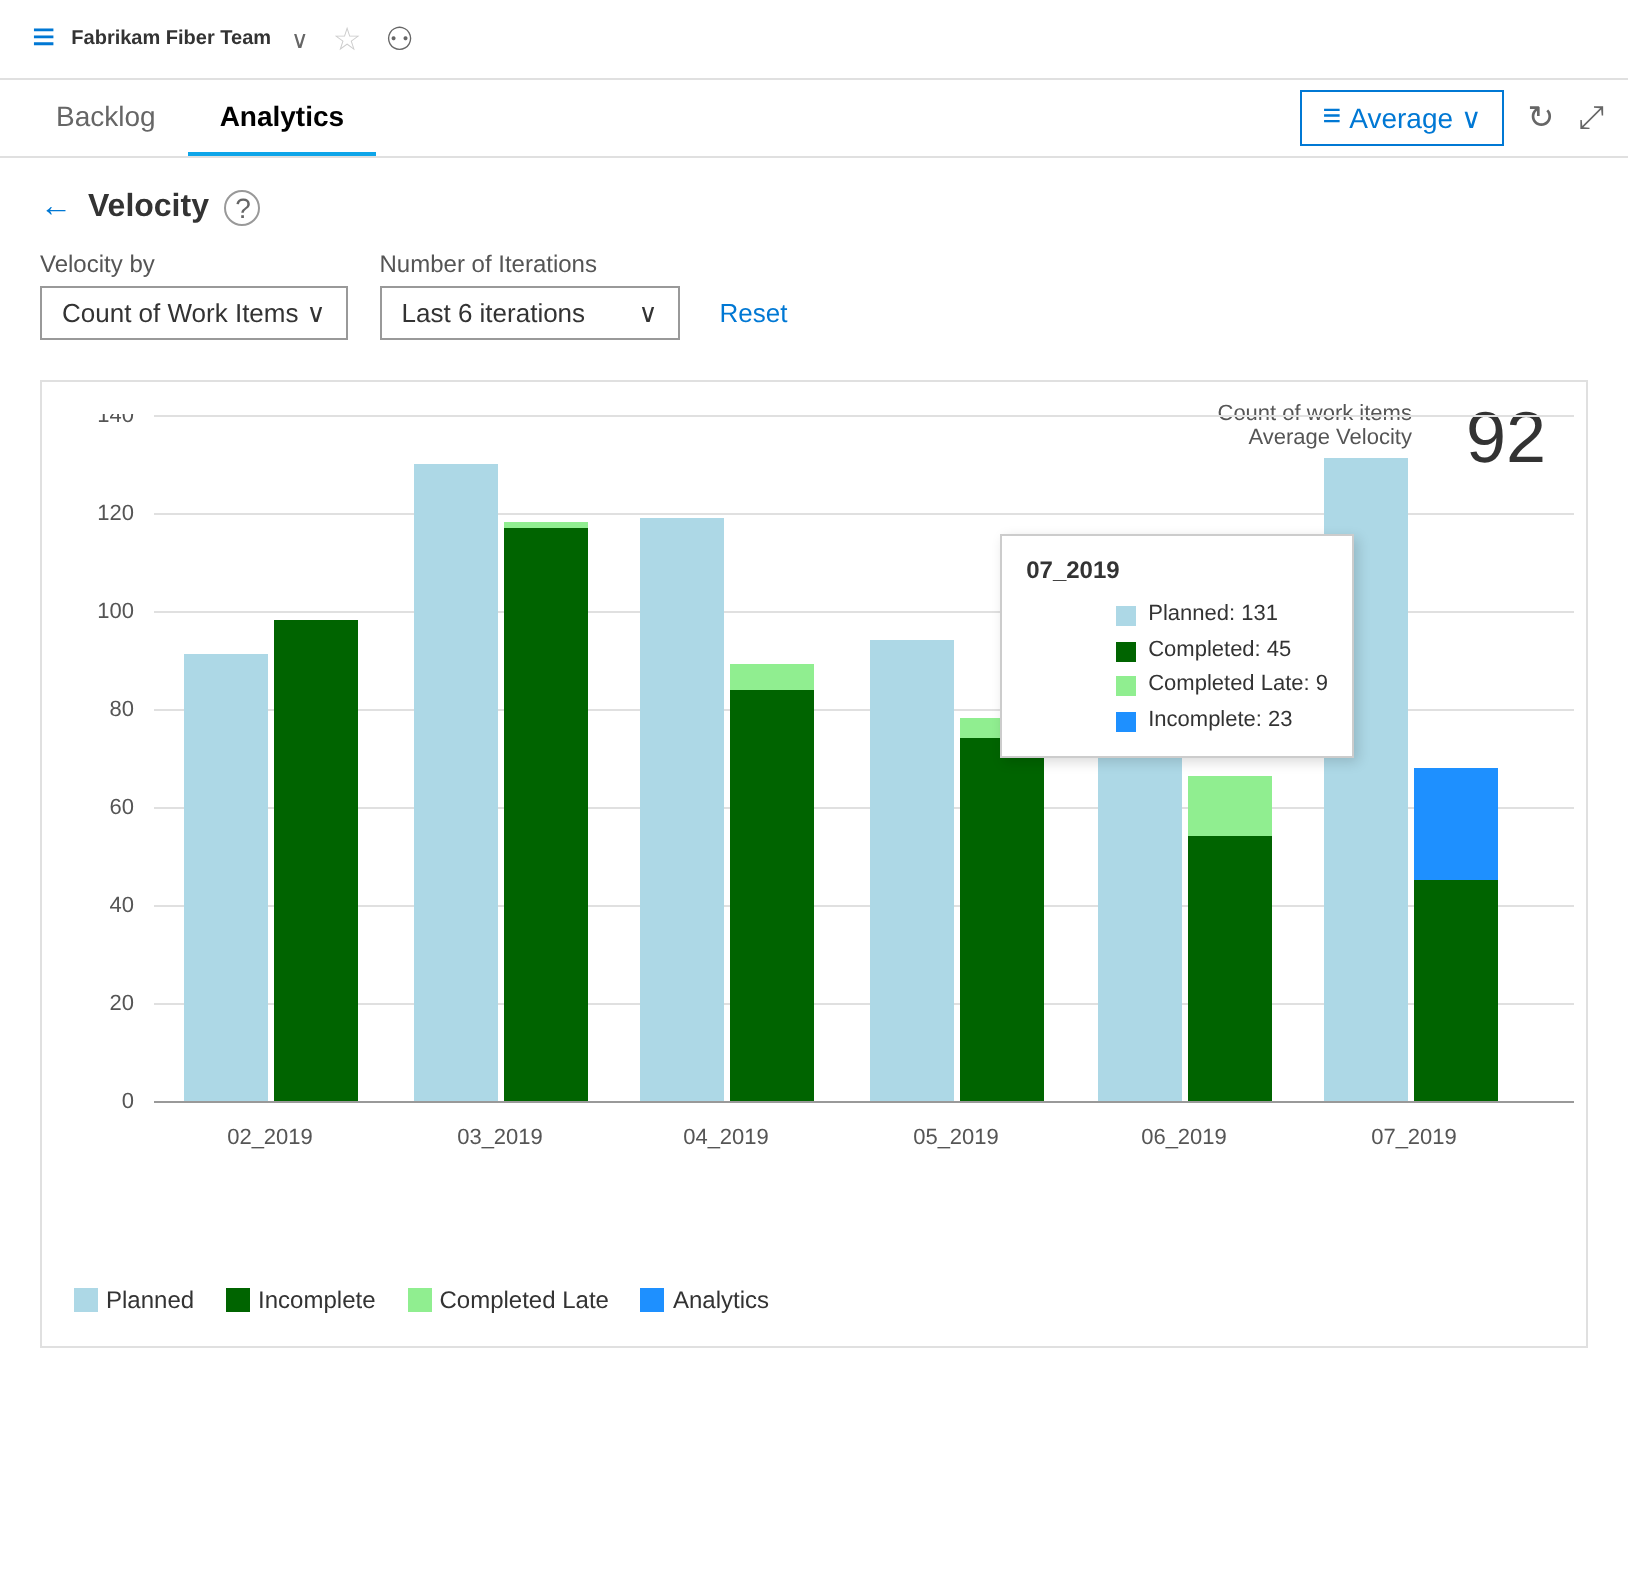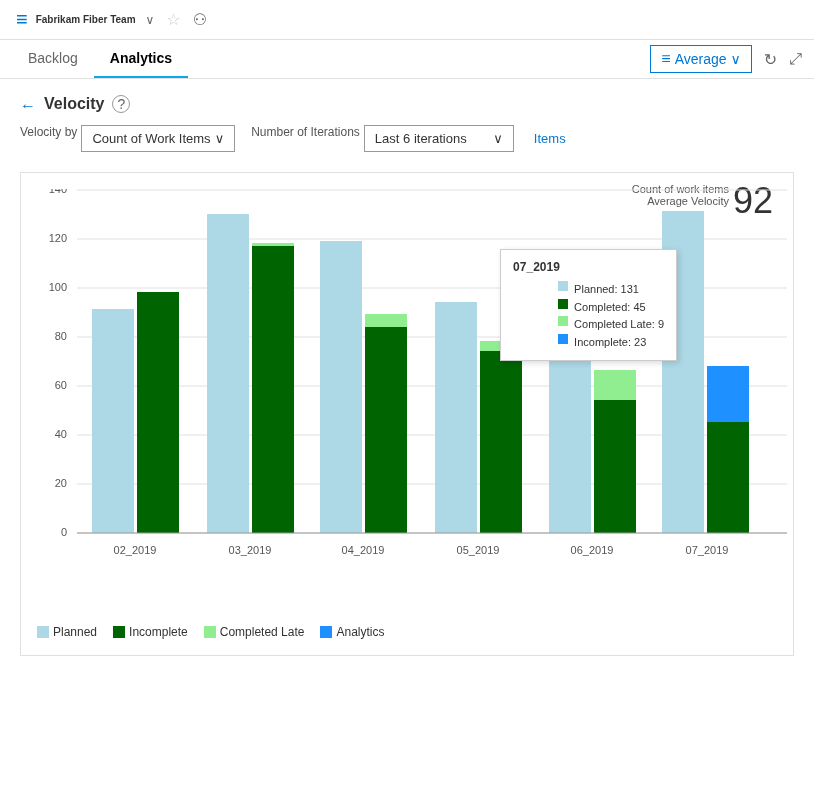--- a/index.html
+++ b/index.html
@@ -21,35 +21,35 @@
     .refresh-btn { color: #666; font-size: 16px; cursor: pointer; }
     .expand-btn { color: #666; font-size: 16px; cursor: pointer; }
 
     .content { padding: 16px 20px; }
     .breadcrumb { display: flex; align-items: center; gap: 8px; margin-bottom: 12px; }
     .back-btn { color: #0078d4; font-size: 16px; cursor: pointer; }
     .page-title { font-size: 16px; font-weight: 600; }
     .help-icon { color: #666; font-size: 14px; cursor: pointer; border: 1px solid #999; border-radius: 50%; width: 18px; height: 18px; display: flex; align-items: center; justify-content: center; }
 
     .filters { display: flex; align-items: flex-end; gap: 16px; margin-bottom: 20px; }
-    .filter-group { display: flex; flex-direction: row; gap: 4px; }
+    .filter-group { display: flex; flex-direction: column; gap: 4px; }
     .filter-label { font-size: 12px; color: #555; }
     .filter-select { display: flex; align-items: center; gap: 4px; border: 1px solid #999; padding: 5px 10px; cursor: pointer; font-size: 13px; background: #fff; min-width: 150px; justify-content: space-between; }
     .reset-btn { font-size: 13px; color: #0078d4; cursor: pointer; padding: 6px 4px; border: none; background: none; }
 
     .chart-container { position: relative; background: #fff; border: 1px solid #e0e0e0; padding: 16px; }
     .velocity-stat { position: absolute; top: 10px; right: 20px; text-align: right; }
     .velocity-label { font-size: 11px; color: #555; }
     .velocity-avg-label { font-size: 11px; color: #555; }
-    .velocity-number { font-size: 36px; font-weight: 300; color: #333; line-height: 1; }
+    .velocity-number { font-size: 36px; font-weight: 300; color: #333; line-height: 1; margin-left: 23px; }
     .chart-svg-container { position: relative; width: 100%; height: 420px; }
 
     .tooltip-box { position: absolute; background: #fff; border: 1px solid #ccc; padding: 8px 12px; font-size: 11px; line-height: 1.6; box-shadow: 2px 2px 6px rgba(0,0,0,0.15); z-index: 10; }
     .tooltip-title { font-weight: 600; margin-bottom: 4px; font-size: 12px; }
-    .tooltip-row { display: flex; align-items: flex-start; gap: 6px; padding-left: 45px; }
+    .tooltip-row { display: flex; align-items: center; gap: 6px; padding-left: 45px; }
     .tooltip-dot { width: 10px; height: 10px; display: inline-block; }
 
     .legend { display: flex; align-items: center; gap: 16px; margin-top: 8px; padding-top: 8px; font-size: 12px; }
     .legend-item { display: flex; align-items: center; gap: 4px; justify-content: flex-end; }
     .legend-dot { width: 12px; height: 12px; display: inline-block; }
   </style>
 </head>
 <body>
 
 <div class="header">
@@ -92,21 +92,21 @@
         <span>∨</span>
       </div>
     </div>
     <div class="filter-group">
       <span class="filter-label">Number of Iterations</span>
       <div class="filter-select">
         <span>Last 6 iterations</span>
         <span>∨</span>
       </div>
     </div>
-    <button class="reset-btn">Items</button>
+    <button class="reset-btn">Reset</button>
   </div>
 
   <div class="chart-container">
 
     <div class="velocity-stat">
       <div style="display:flex; align-items:flex-start; gap:4px; justify-content:flex-end;">
         <div style="text-align:right;">
           <div class="velocity-label">Count of work items</div>
           <div class="velocity-avg-label">Average Velocity</div>
         </div>

